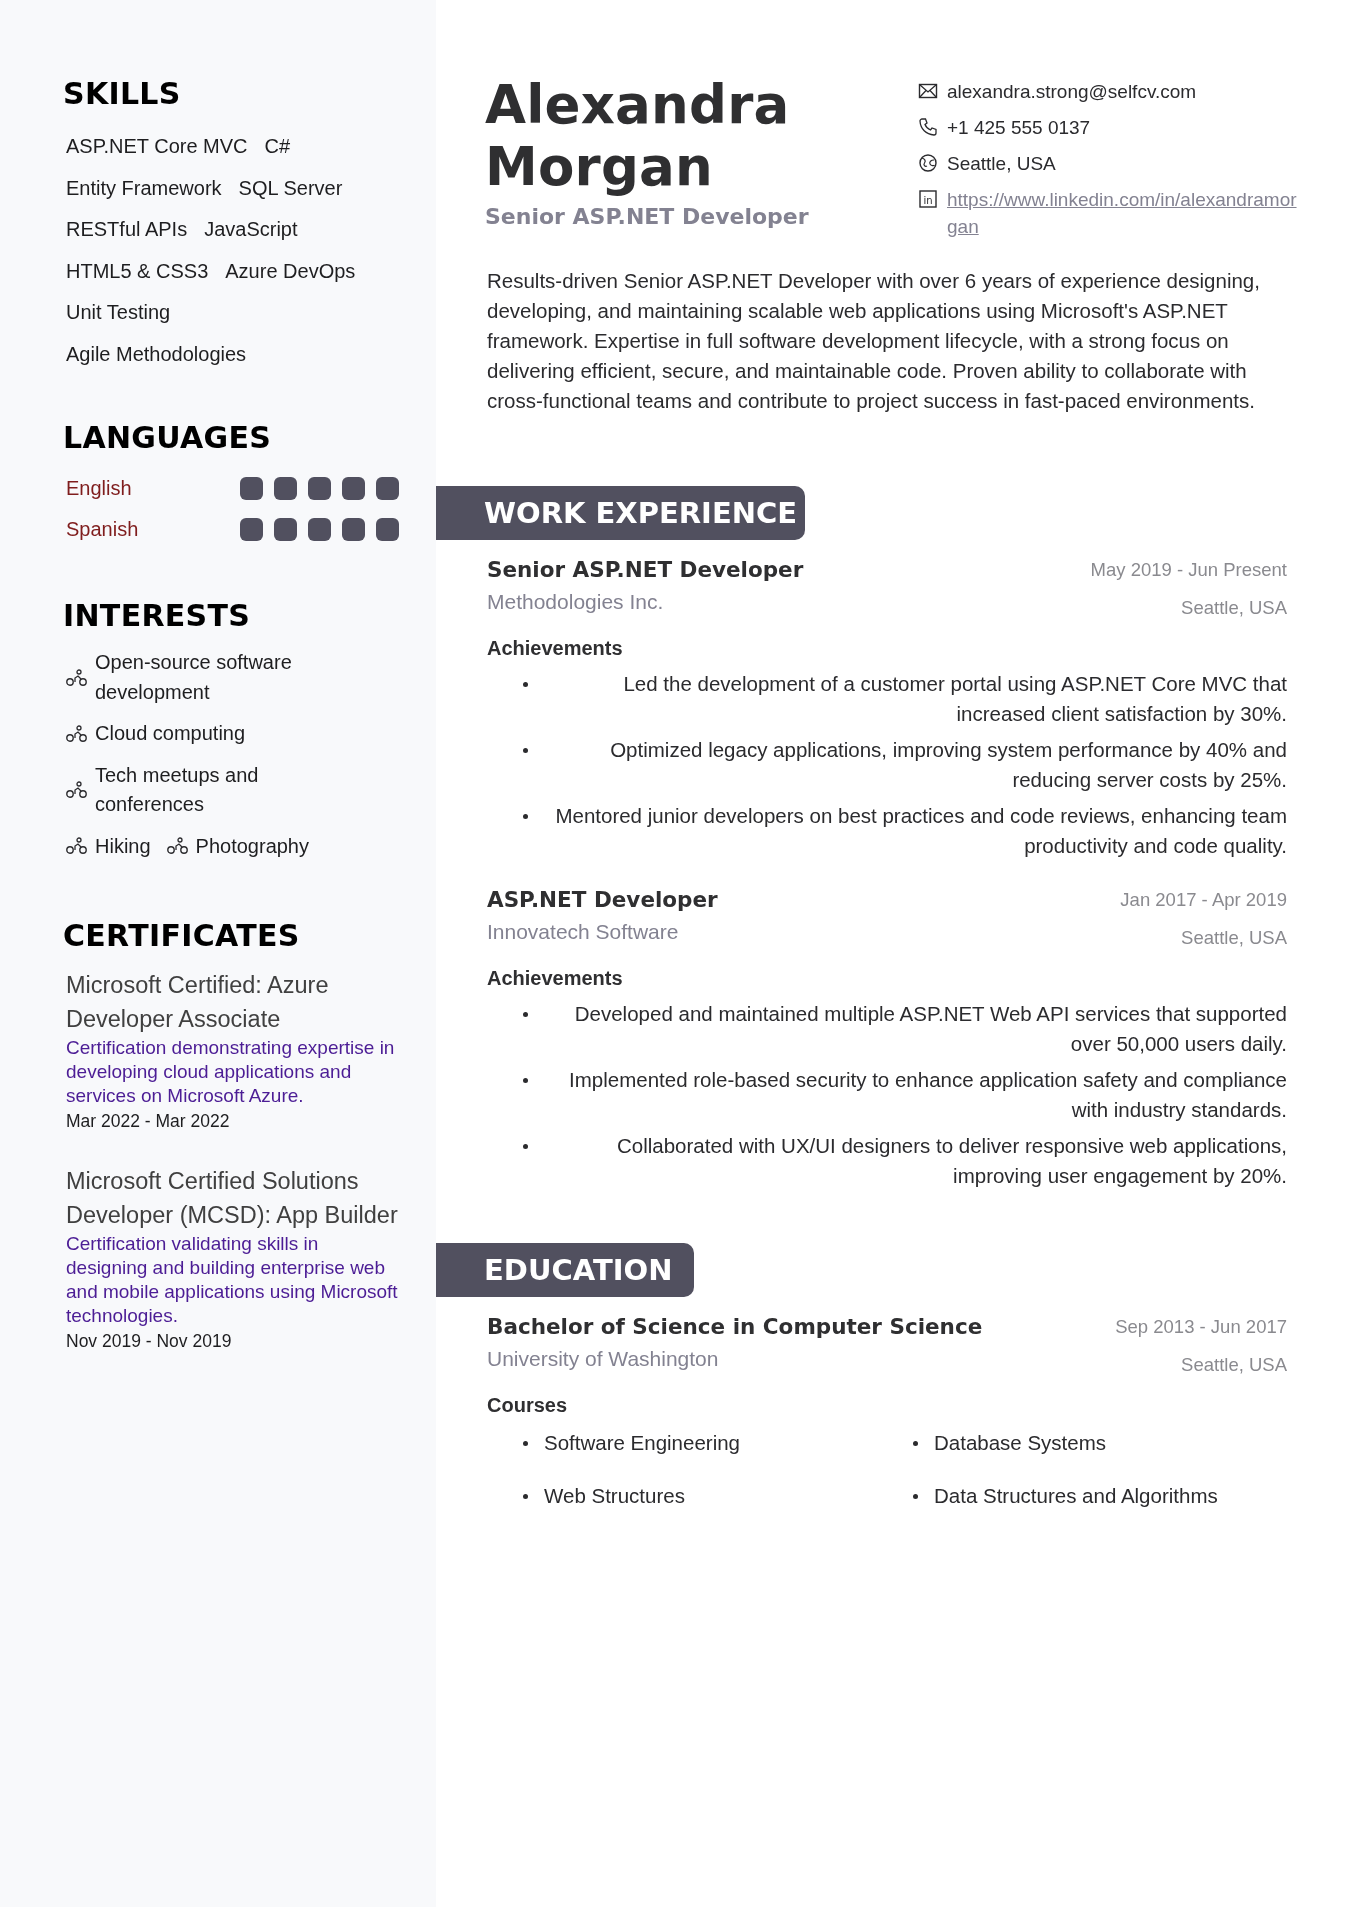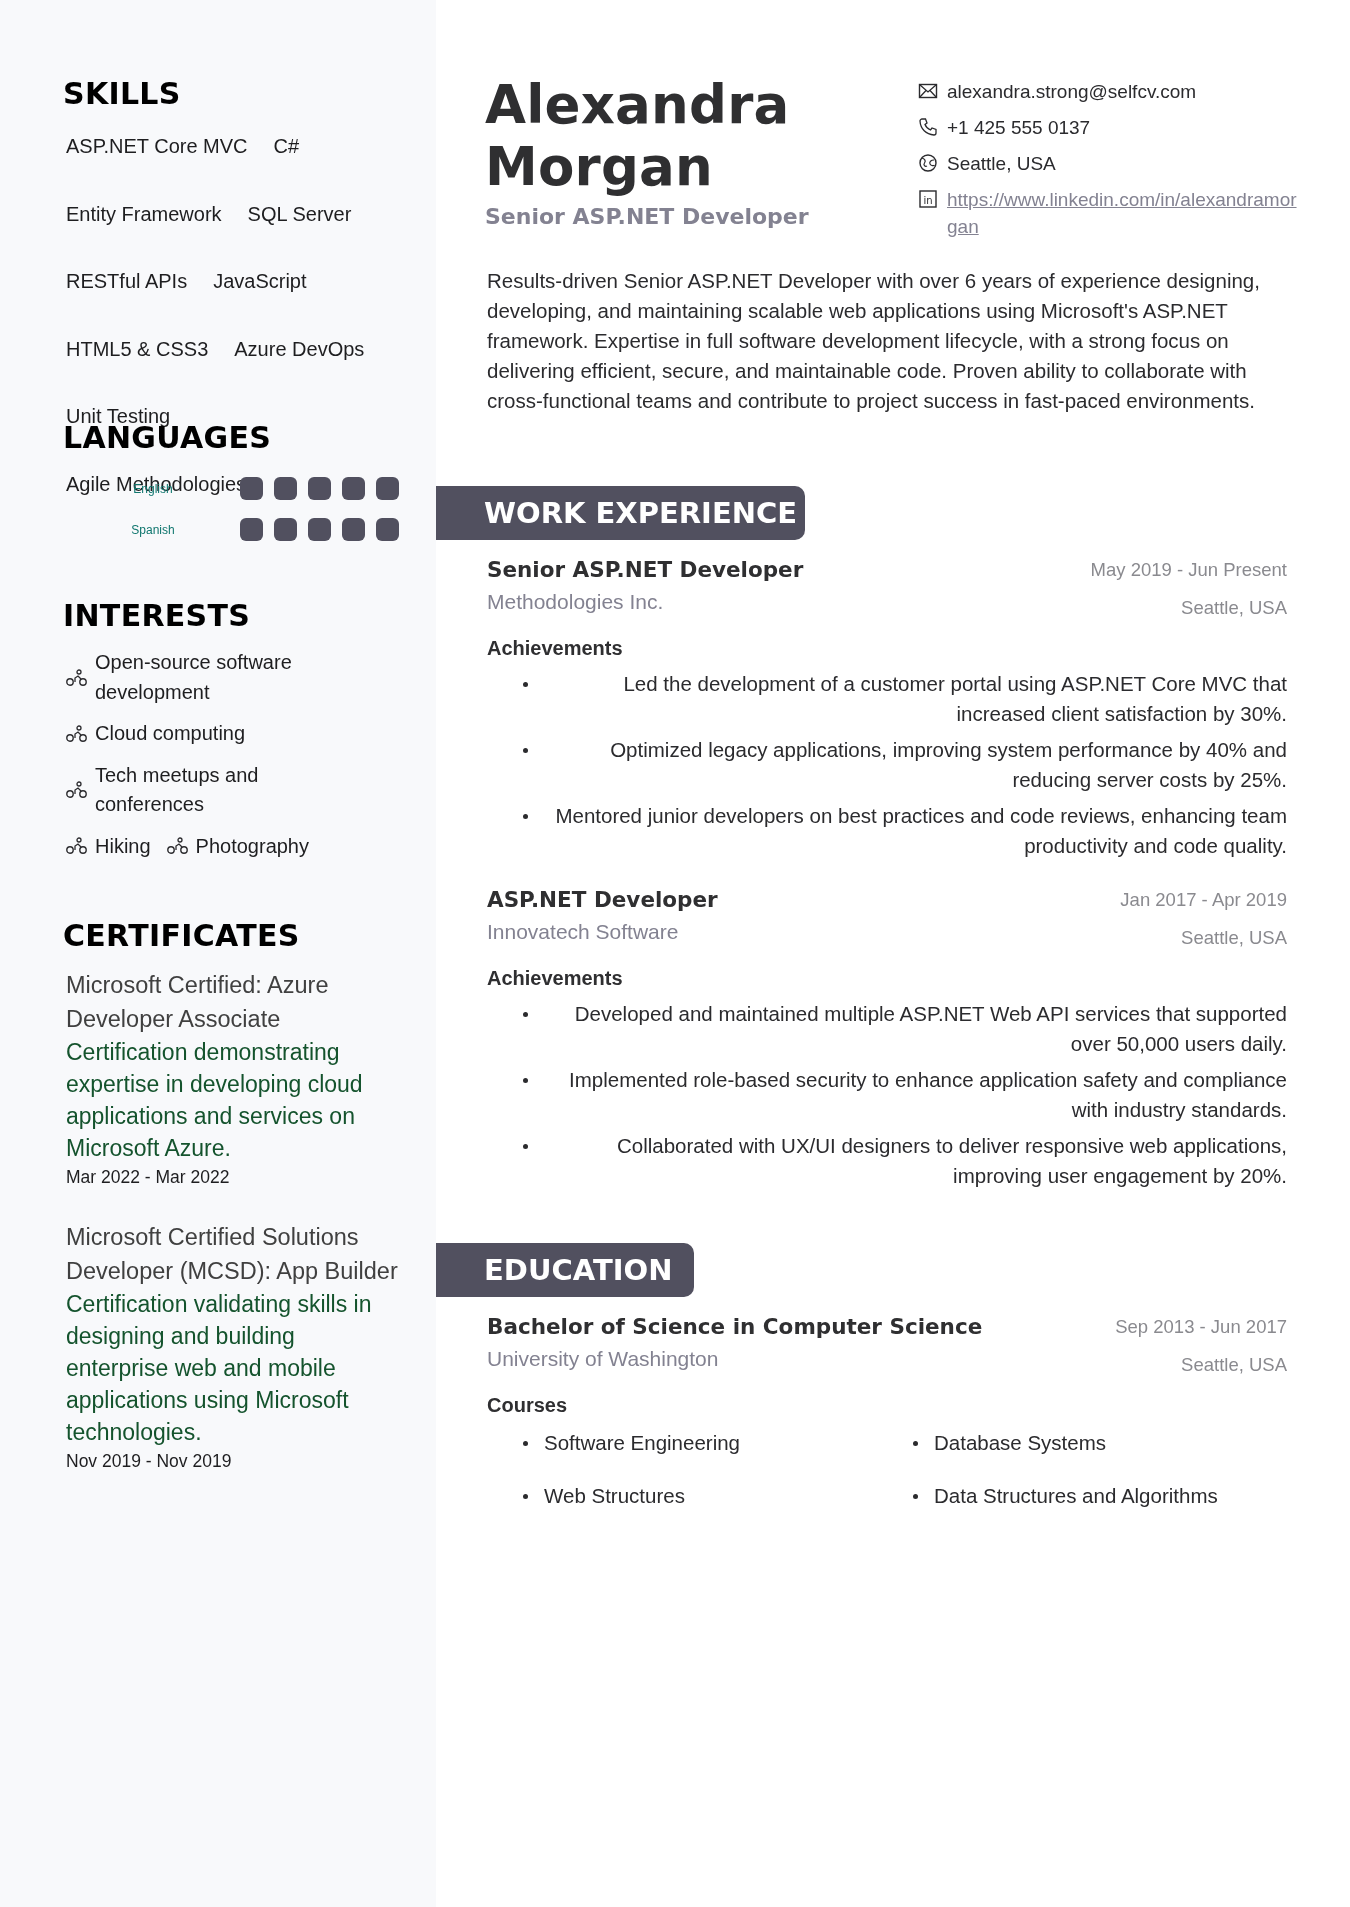--- a/index.html
+++ b/index.html
@@ -5,38 +5,38 @@
   * { box-sizing: border-box; margin: 0; padding: 0; }
   html, body { width: 1350px; height: 1907px; background: #ffffff; overflow: hidden; }
   body { font-family: "Liberation Sans", "DejaVu Sans", sans-serif; color: #2b2b2e; position: relative; }
 
   .sidebar { position: absolute; left: 0; top: 0; width: 436px; height: 1907px; background: #f8f9fb; }
   .main { position: absolute; left: 436px; top: 0; width: 914px; height: 1907px; background: #ffffff; }
 
   .side-section { position: absolute; left: 63px; width: 340px; }
   .side-title { font-family: "DejaVu Sans", sans-serif; font-weight: bold; font-size: 30px; letter-spacing: 0.3px; color: #000000; line-height: 36px; }
 
-  .skills-wrap { margin-top: 14px; display: flex; flex-wrap: wrap; column-gap: 17px; row-gap: 0; padding-left: 3px; width: 320px; gap: 26px; }
+  .skills-wrap { margin-top: 14px; display: flex; flex-wrap: wrap; column-gap: 17px; row-gap: 0; padding-left: 3px; width: 320px; }
   .skill { font-size: 20px; line-height: 41.5px; color: #1e1e20; white-space: nowrap; }
 
   .lang-row { display: flex; align-items: center; height: 41px; padding-left: 3px; }
-  .lang-name { font-size: 12px; width: 174px; color: #0f766e; text-align: center; }
+  .lang-name { font-size: 20px; width: 174px; color: #7f1d1d; }
   .dots { display: flex; gap: 11px; }
   .dot { width: 23px; height: 23px; border-radius: 6px; background: #51505f; }
 
   .interest-list { margin-top: 14px; padding-left: 3px; }
   .interest-row { display: flex; flex-wrap: wrap; column-gap: 16px; }
   .interest { display: flex; align-items: center; font-size: 20px; line-height: 29.5px; color: #1e1e20; margin-bottom: 12px; }
   .interest .txt { width: 240px; }
   .interest.inline .txt { width: auto; }
   .bike { width: 21px; height: 18px; margin-right: 8px; flex: none; }
 
   .cert { padding-left: 3px; margin-top: 14px; }
   .cert-title { font-size: 23.5px; line-height: 34px; color: #404040; }
-  .cert-desc { font-size: 23px; line-height: 32px; color: #14532d; }
+  .cert-desc { font-size: 19px; line-height: 24px; color: #4c1d95; }
   .cert-date { font-size: 17.5px; line-height: 26px; color: #1e1e20; }
 
   .name { position: absolute; left: 49px; top: 74px; font-family: "DejaVu Sans", sans-serif; font-weight: bold; font-size: 53px; line-height: 62px; color: #2f2f31; letter-spacing: 0.2px; }
   .headline { position: absolute; left: 49px; top: 204px; font-family: "DejaVu Sans", sans-serif; font-weight: bold; font-size: 22px; color: #838291; }
 
   .contact { position: absolute; left: 482px; top: 78px; width: 400px; }
   .contact-row { display: flex; align-items: flex-start; font-size: 19px; line-height: 27px; color: #2b2b2e; margin-bottom: 9px; }
   .contact-row .ci { width: 20px; height: 20px; margin-right: 9px; margin-top: 3px; flex: none; }
   .contact-row a { color: #838291; text-decoration: underline; word-break: break-all; width: 350px; }
 

